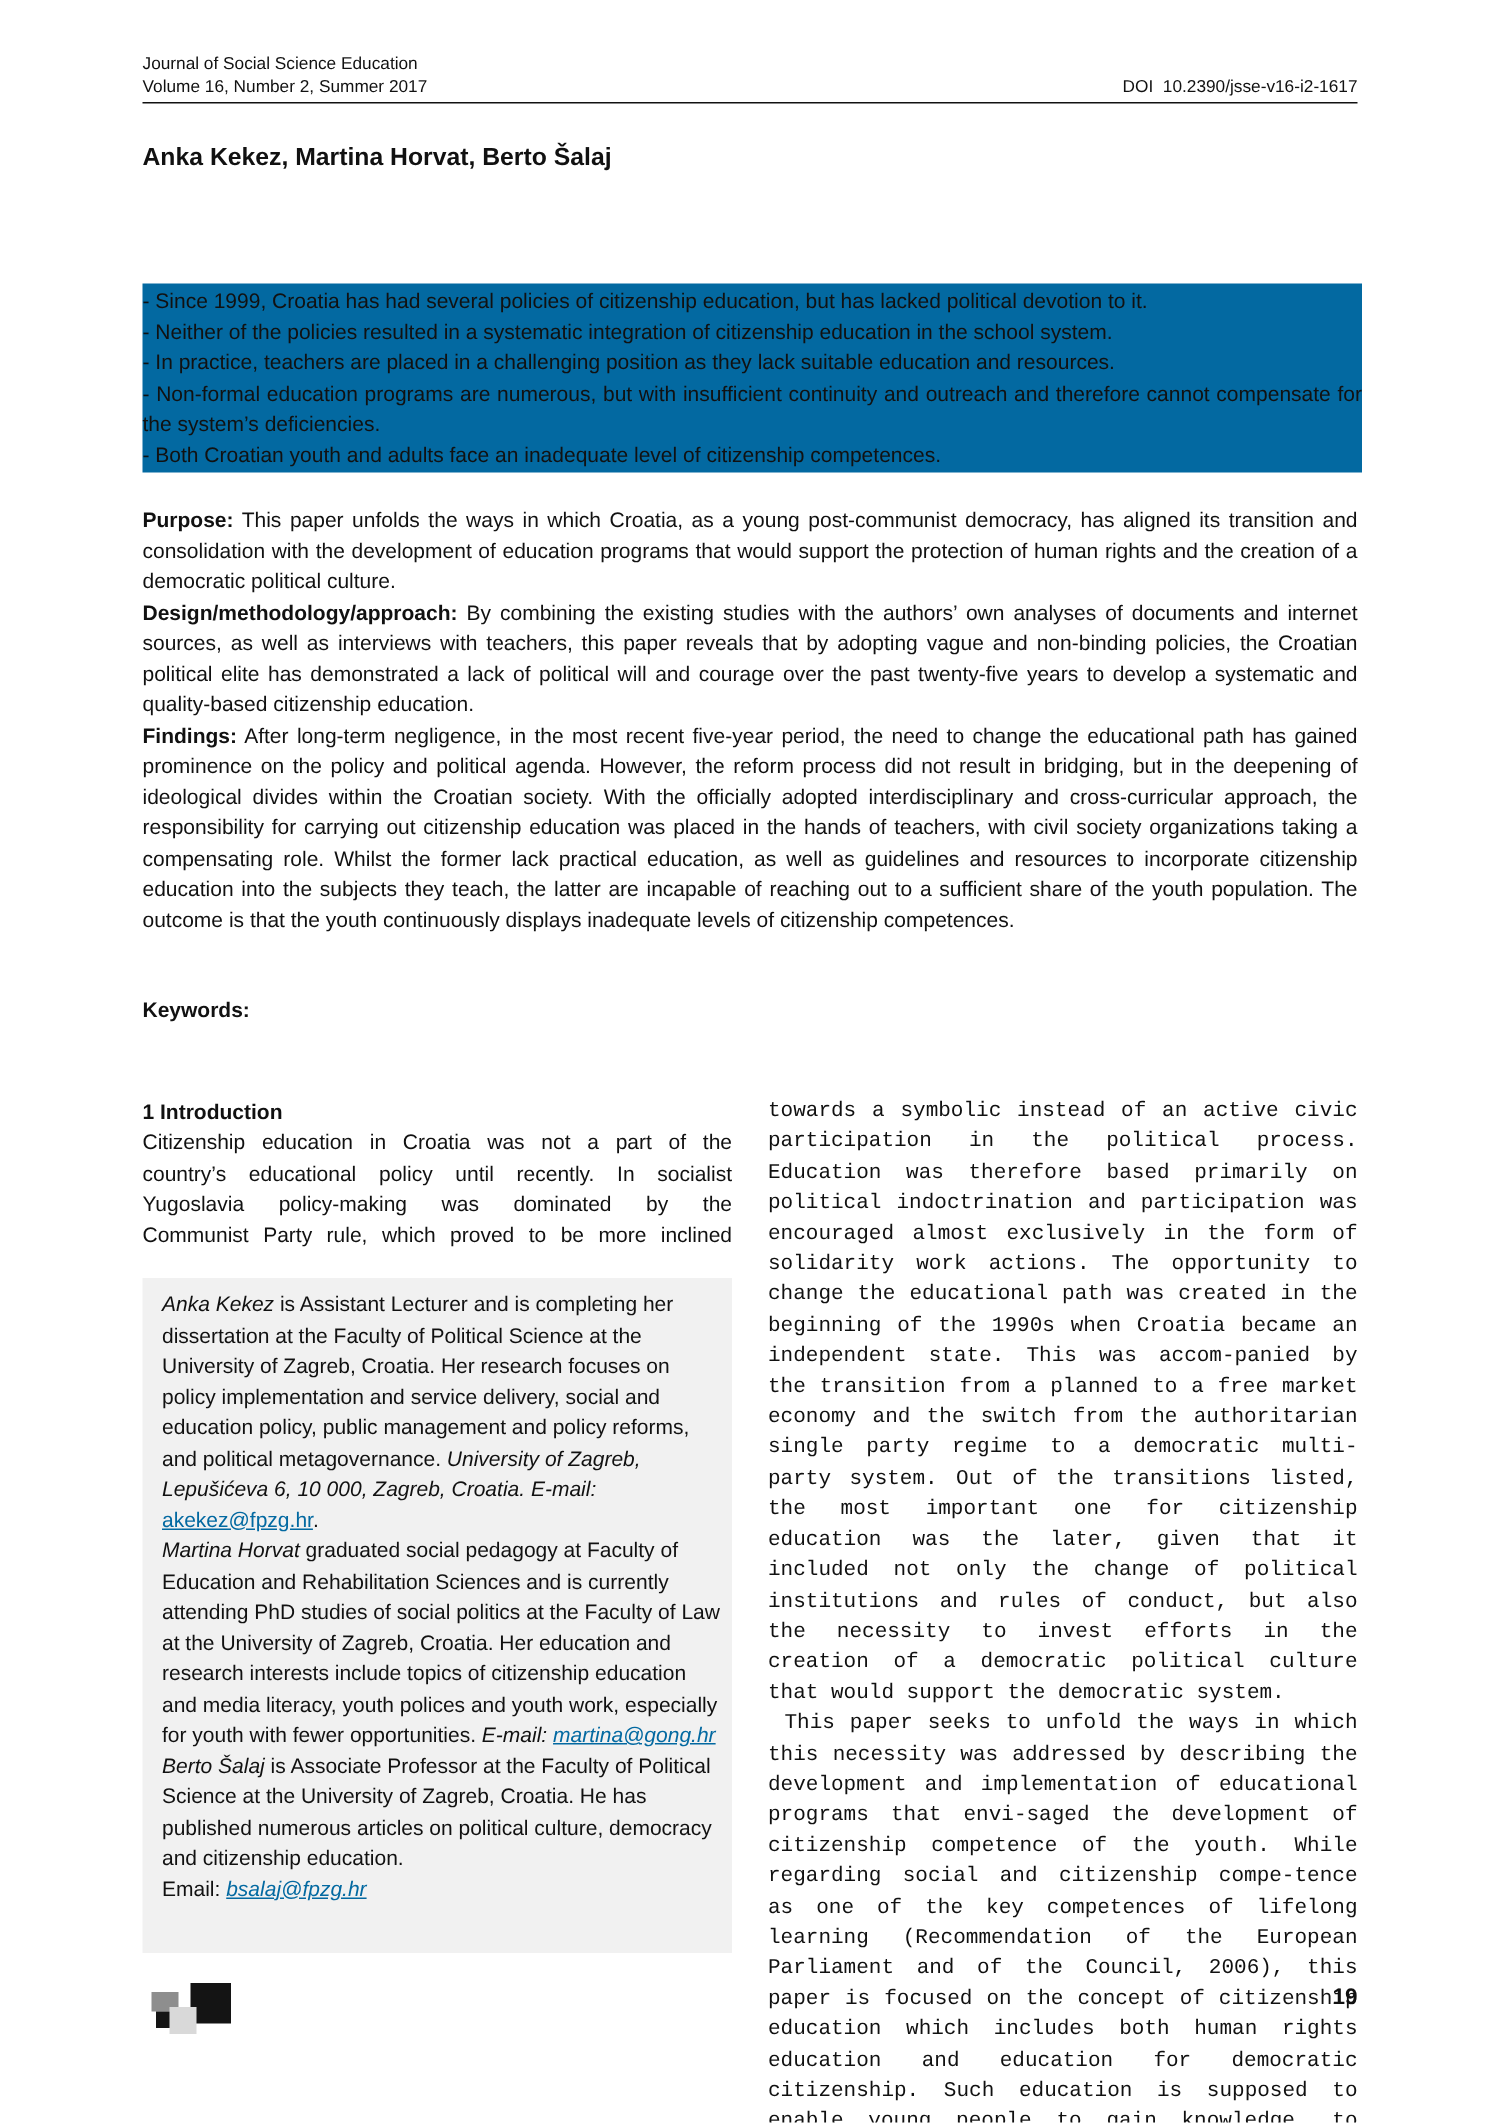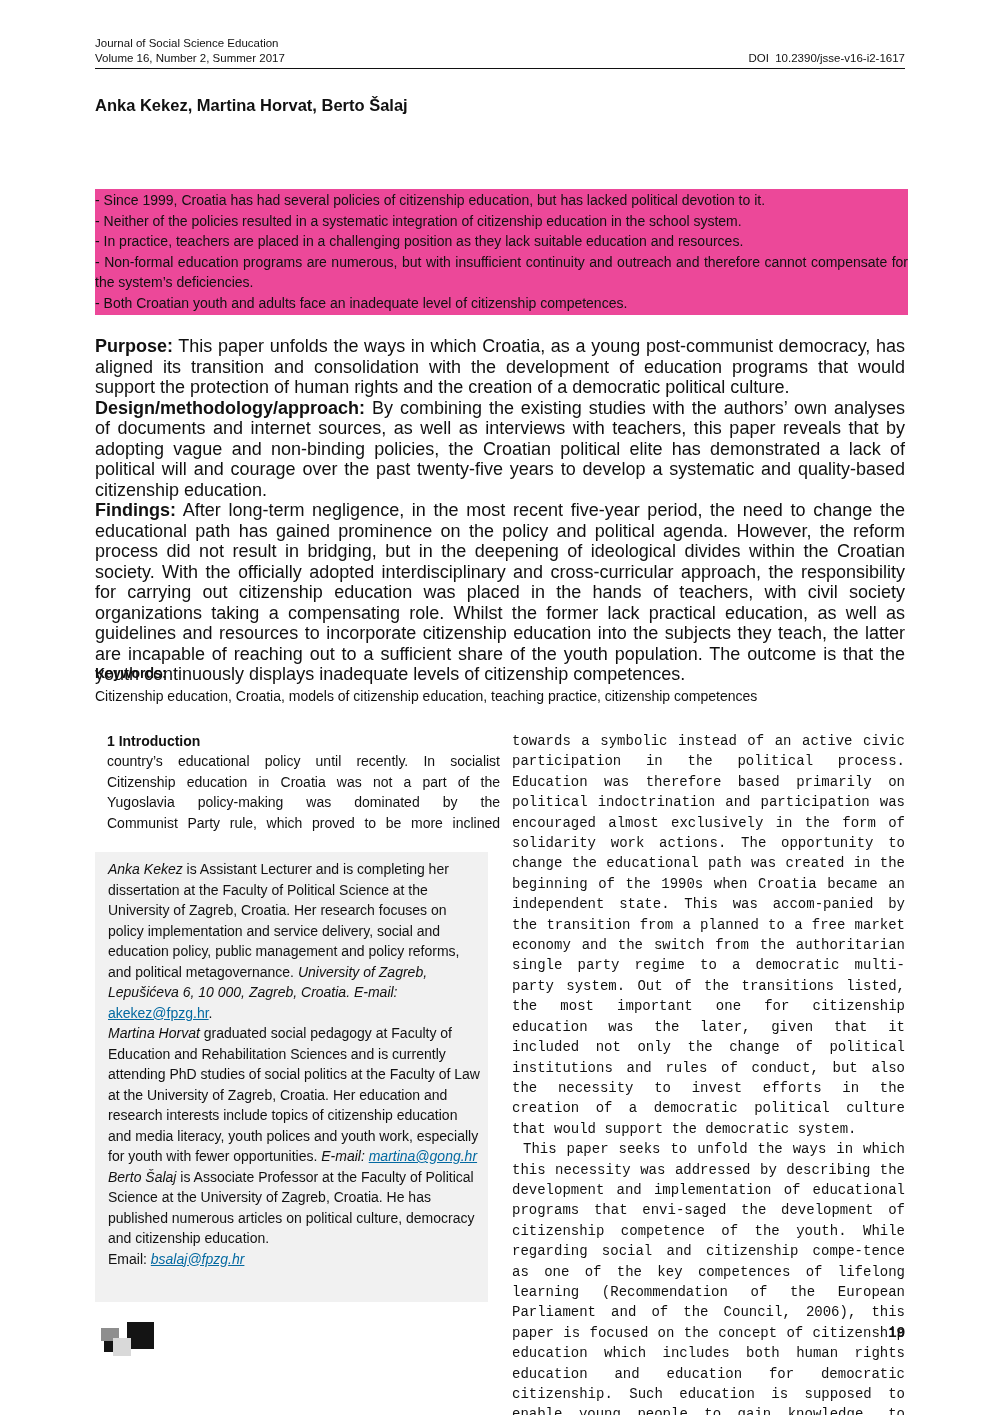--- a/index.html
+++ b/index.html
@@ -9,32 +9,32 @@
 
   .header { position: absolute; left: 95px; top: 36px; width: 810px; font-size: 11.5px; line-height: 15px; color: #111;
             font-family: "Liberation Sans", sans-serif; }
   .header .left { position: absolute; left: 0; top: 0; }
   .header .right { position: absolute; right: 0; top: 15px; margin-left: 16px; }
   .header-rule { position: absolute; left: 95px; top: 68px; width: 810px; height: 0; border-top: 1.3px solid #111; }
 
   .authors { position: absolute; left: 95px; top: 96px; font-size: 16.5px; font-weight: bold; }
   .title { position: absolute; left: 95px; top: 144px; font-size: 16.5px; font-weight: bold; }
 
-  .highlights { position: absolute; left: 95px; top: 189px; width: 813px; background: #ec4899;
+  .highlights { position: absolute; left: 95px; top: 189px; width: 813px; background: #0369a1;
                 padding: 1px 0 2px 0; font-size: 14px; line-height: 20.5px; text-align: justify; }
   .highlights div { padding: 0; }
 
-  .abstract { position: absolute; left: 95px; top: 336px; width: 810px; font-size: 18px; line-height: 20.5px; text-align: justify; }
+  .abstract { position: absolute; left: 95px; top: 336px; width: 810px; font-size: 14px; line-height: 20.5px; text-align: justify; }
   .abstract p { margin: 0; }
   .abstract b { font-weight: bold; }
 
   .kw-label { position: absolute; left: 95px; top: 665px; font-size: 14px; font-weight: bold; }
   .kw-text { position: absolute; left: 95px; top: 688px; font-size: 14px; }
 
-  .col-left { position: absolute; left: 95px; top: 731px; width: 393px; font-size: 14px; line-height: 20.4px; margin-left: 12px; }
+  .col-left { position: absolute; left: 95px; top: 731px; width: 393px; font-size: 14px; line-height: 20.4px; }
   .col-left .sec-head { font-weight: bold; }
   .col-left .intro { text-align: justify; text-align-last: justify; margin: 0; }
   .col-left .intro.last { text-align-last: justify; }
 
   .bio-box { position: absolute; left: 95px; top: 852px; width: 393px; height: 450px; background: #f1f1f1; }
   .bio-text { position: absolute; left: 108px; top: 859px; width: 372px; font-size: 14px; line-height: 20.5px; color: #111; }
   .bio-text i { font-style: italic; }
   .bio-text a { color: #0369a1; text-decoration: underline; }
 
   .col-right { position: absolute; left: 512px; top: 731px; width: 393px; font-size: 14px; line-height: 20.4px; text-align: justify; font-family: Liberation Mono, monospace; }
@@ -71,26 +71,25 @@
     <div>- Both Croatian youth and adults face an inadequate level of citizenship competences.</div>
   </div>
 
   <div class="abstract">
     <p><b>Purpose:</b><span> This paper unfolds the ways in which Croatia, as a young post-communist democracy, has aligned its transition and consolidation with the development of education programs that would support the protection of human rights and the creation of a democratic political culture.</span></p>
     <p><b>Design/methodology/approach:</b><span> By combining the existing studies with the authors’ own analyses of documents and internet sources, as well as interviews with teachers, this paper reveals that by adopting vague and non-binding policies, the Croatian political elite has demonstrated a lack of political will and courage over the past twenty-five years to develop a systematic and quality-based citizenship education.</span></p>
     <p><b>Findings:</b><span> After long-term negligence, in the most recent five-year period, the need to change the educational path has gained prominence on the policy and political agenda. However, the reform process did not result in bridging, but in the deepening of ideological divides within the Croatian society. With the officially adopted interdisciplinary and cross-curricular approach, the responsibility for carrying out citizenship education was placed in the hands of teachers, with civil society organizations taking a compensating role. Whilst the former lack practical education, as well as guidelines and resources to incorporate citizenship education into the subjects they teach, the latter are incapable of reaching out to a sufficient share of the youth population. The outcome is that the youth continuously displays inadequate levels of citizenship competences.</span></p>
   </div>
 
   <div class="kw-label">Keywords:</div>
-  <div class="kw-text">Citizenship education, Croatia, models of citizenship education, teaching practice, citizenship competences</div>
 
   <div class="col-left">
     <div class="sec-head">1 Introduction</div>
+    <p class="intro">Citizenship education in Croatia was not a part of the</p>
     <p class="intro">country’s educational policy until recently. In socialist</p>
-    <p class="intro">Citizenship education in Croatia was not a part of the</p>
     <p class="intro">Yugoslavia policy-making was dominated by the</p>
     <p class="intro last">Communist Party rule, which proved to be more inclined</p>
   </div>
 
   <div class="bio-box"></div>
   <div class="bio-text">
     <i>Anka Kekez</i><span> is Assistant Lecturer and is completing her dissertation at the Faculty of Political Science at the University of Zagreb, Croatia. Her research focuses on policy implementation and service delivery, social and education policy, public management and policy reforms, and political metagovernance. </span><i>University of Zagreb, Lepušićeva 6, 10 000, Zagreb, Croatia. E-mail: </i><a href="#">akekez@fpzg.hr</a><span>.</span><br>
     <i>Martina Horvat</i><span> graduated social pedagogy at Faculty of Education and Rehabilitation Sciences and is currently attending PhD studies of social politics at the Faculty of Law at the University of Zagreb, Croatia. Her education and research interests include topics of citizenship education and media literacy, youth polices and youth work, especially for youth with fewer opportunities. </span><i>E-mail: </i><a href="#"><i>martina@gong.hr</i></a><br>
     <i>Berto Šalaj</i><span> is Associate Professor at the Faculty of Political Science at the University of Zagreb, Croatia. He has published numerous articles on political culture, democracy and citizenship education.</span><br>
     <span>Email: </span><a href="#"><i>bsalaj@fpzg.hr</i></a>

